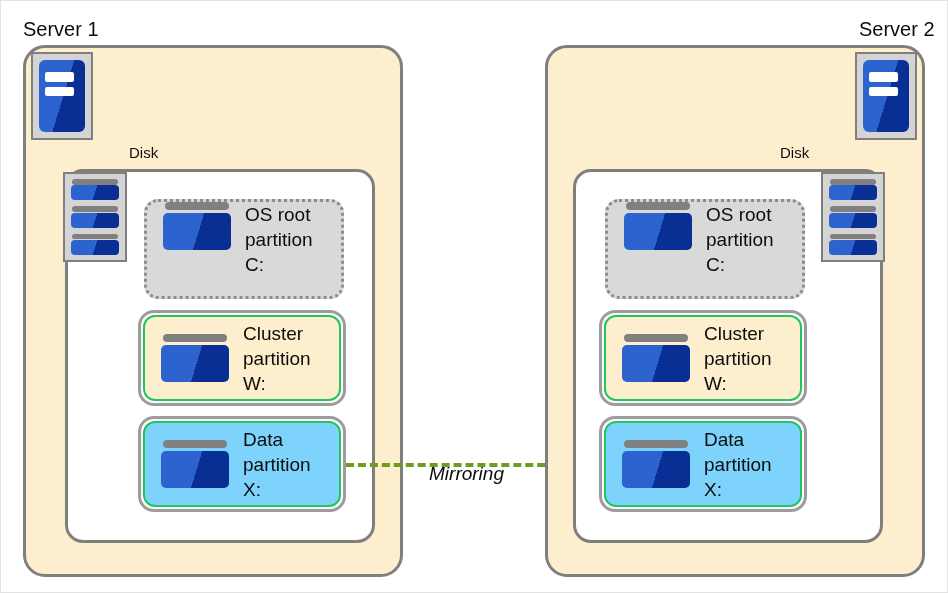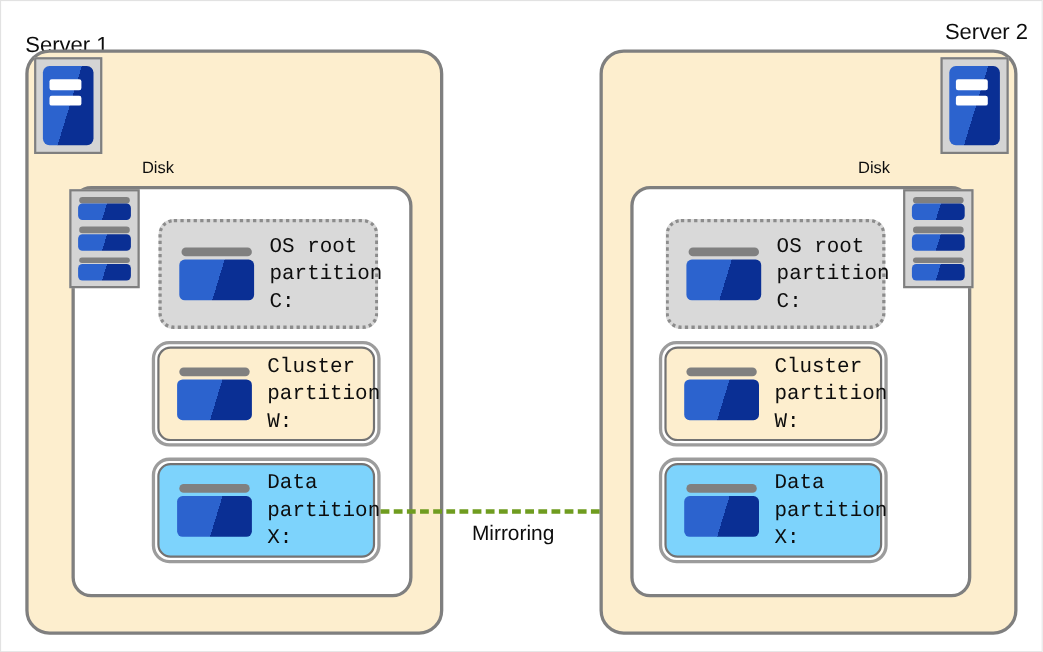--- a/index.html
+++ b/index.html
@@ -120,39 +120,38 @@
     height: 70%;
     border-radius: 4px;
     background: linear-gradient(107deg, #2c63ce 0%, #2c63ce 50%, #0a2f94 50%, #0a2f94 100%);
   }
 
   
   .partition {
     position: absolute;
     box-sizing: border-box;
     display: flex;
-    align-items: center;
-    font-family: Liberation Mono, monospace;
+    align-items: flex-start;
   }
   .partition.dotted {
     background: #d9d9d9;
     border: 3px dotted #8c8c8c;
     border-radius: 14px;
   }
   .partition.ring {
     border: 3px solid #9c9c9c;
     border-radius: 16px;
     background: #ffffff;
     padding: 2px;
   }
   .partition.ring > .inner {
     width: 100%;
     height: 100%;
     box-sizing: border-box;
-    border: 2px solid #737373;
+    border: 2px solid #22c55e;
     border-radius: 12px;
     display: flex;
     align-items: center;
   }
   .inner.cluster { background: #fdeece; }
   .inner.data { background: #7dd3fc; }
 
   .part-icon {
     position: relative;
     width: 68px;
@@ -194,21 +193,21 @@
   }
   .arrow-head {
     position: absolute;
   }
 </style>
 </head>
 <body>
 
 <div id="canvas">
 
-  <div class="server-label" style="left:22px; top:17px;margin-top:12px;">Server 1</div>
+  <div class="server-label" style="left:22px; top:17px;">Server 1</div>
 
   <div class="server-box" style="left:22px; top:44px; width:380px; height:532px;"></div>
 
   <div class="server-icon" style="left:30px; top:51px; width:62px; height:88px;">
     <div class="tower">
       <div class="bar b1"></div>
       <div class="bar b2"></div>
     </div>
   </div>
 
@@ -270,21 +269,21 @@
       </div>
     </div>
   </div>
 
   <div class="arrow-line" style="left:345px; top:462px; width:247px;"></div>
   <div class="arrow-head" style="left:583px; top:450px;">
     <svg width="26" height="28" viewBox="0 0 26 28">
       <polyline points="3,3 21,14 3,25" fill="none" stroke="#6f9c1f" stroke-width="5" stroke-linecap="square" stroke-linejoin="miter"></polyline>
     </svg>
   </div>
-  <div class="mirroring-label" style="left:428px; top:474px;">Mirroring</div>
+  <div class="mirroring-label" style="left:428px; top:462px;font-style:italic;">Mirroring</div>
 
   <div class="server-label" style="left:858px; top:17px;">Server 2</div>
 
   <div class="server-box" style="left:544px; top:44px; width:380px; height:532px;"></div>
 
   <div class="server-icon" style="left:854px; top:51px; width:62px; height:88px;">
     <div class="tower">
       <div class="bar b1"></div>
       <div class="bar b2"></div>
     </div>

